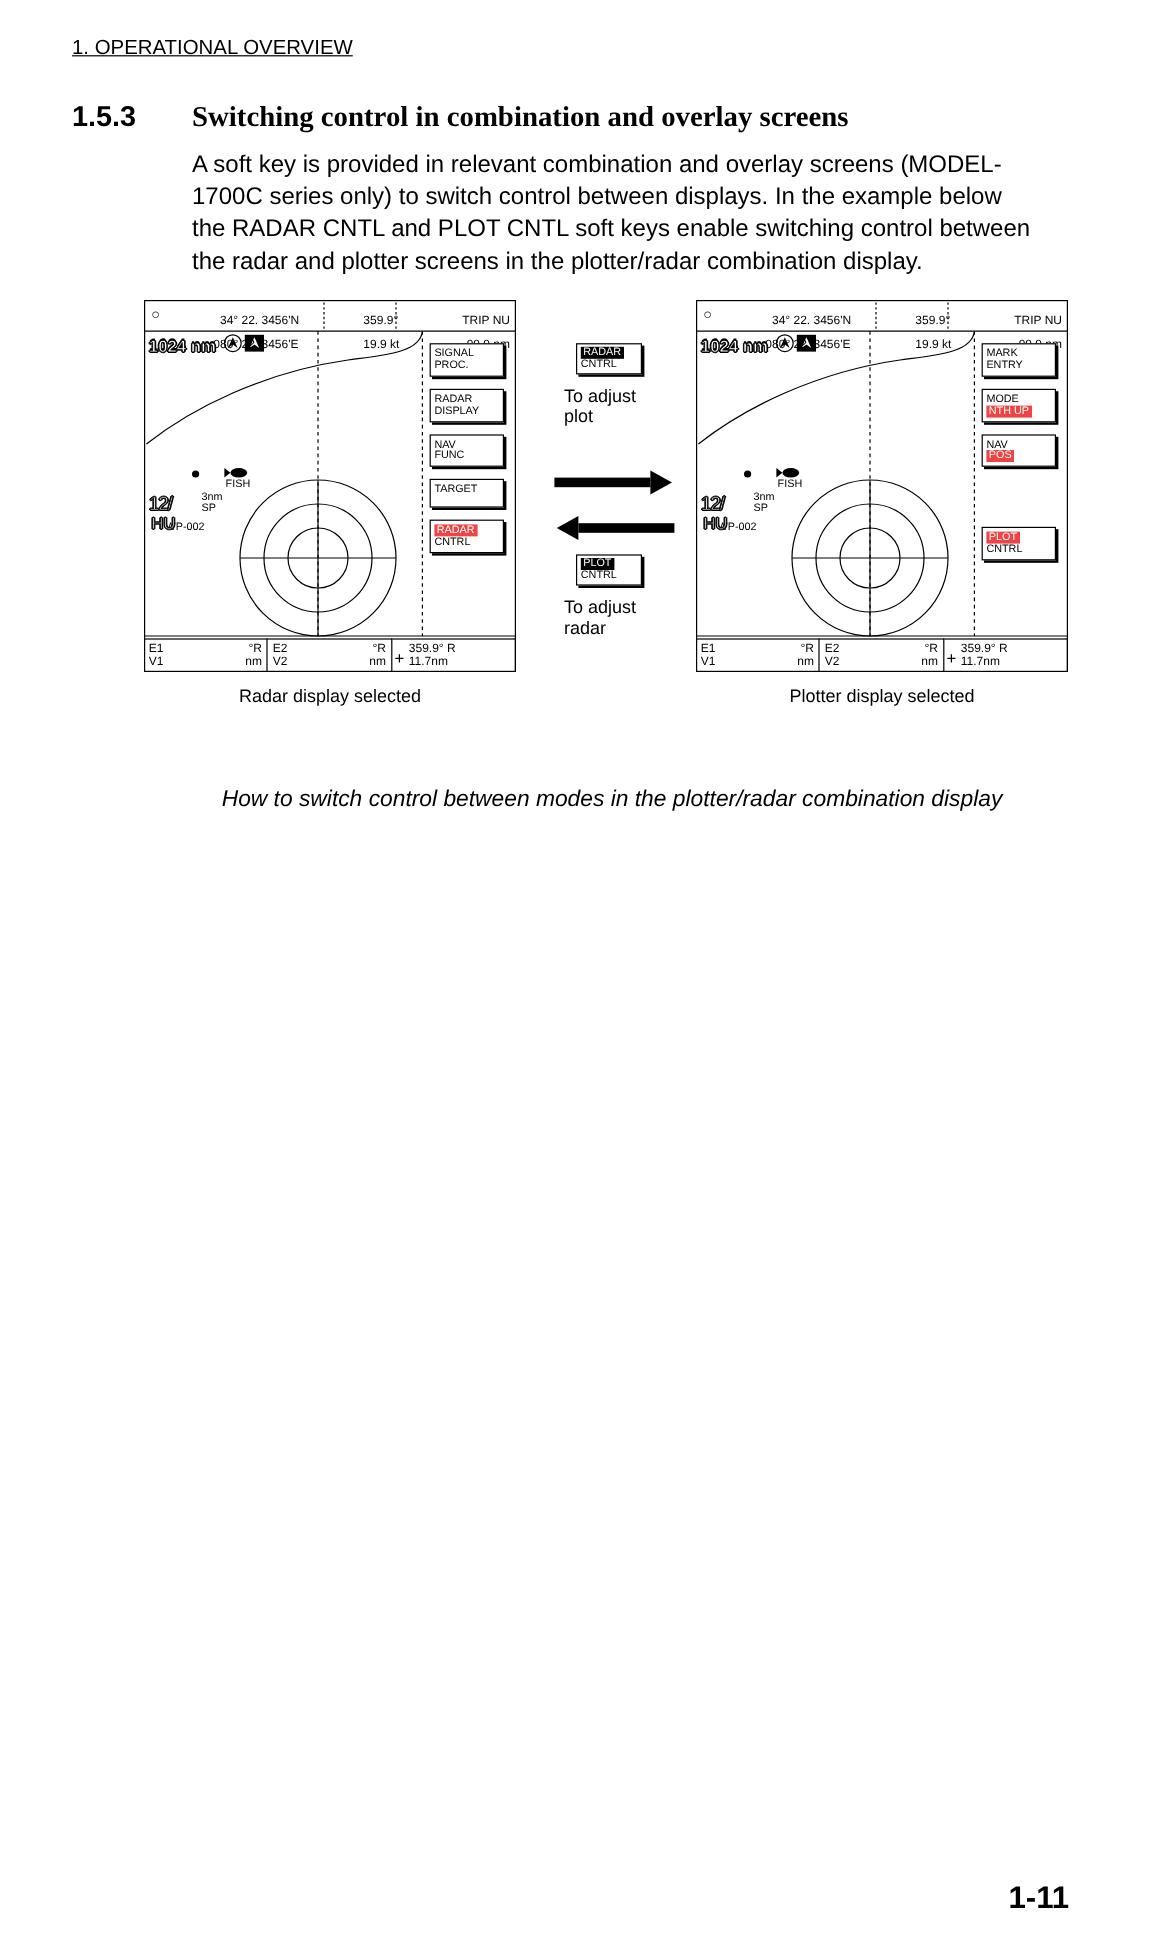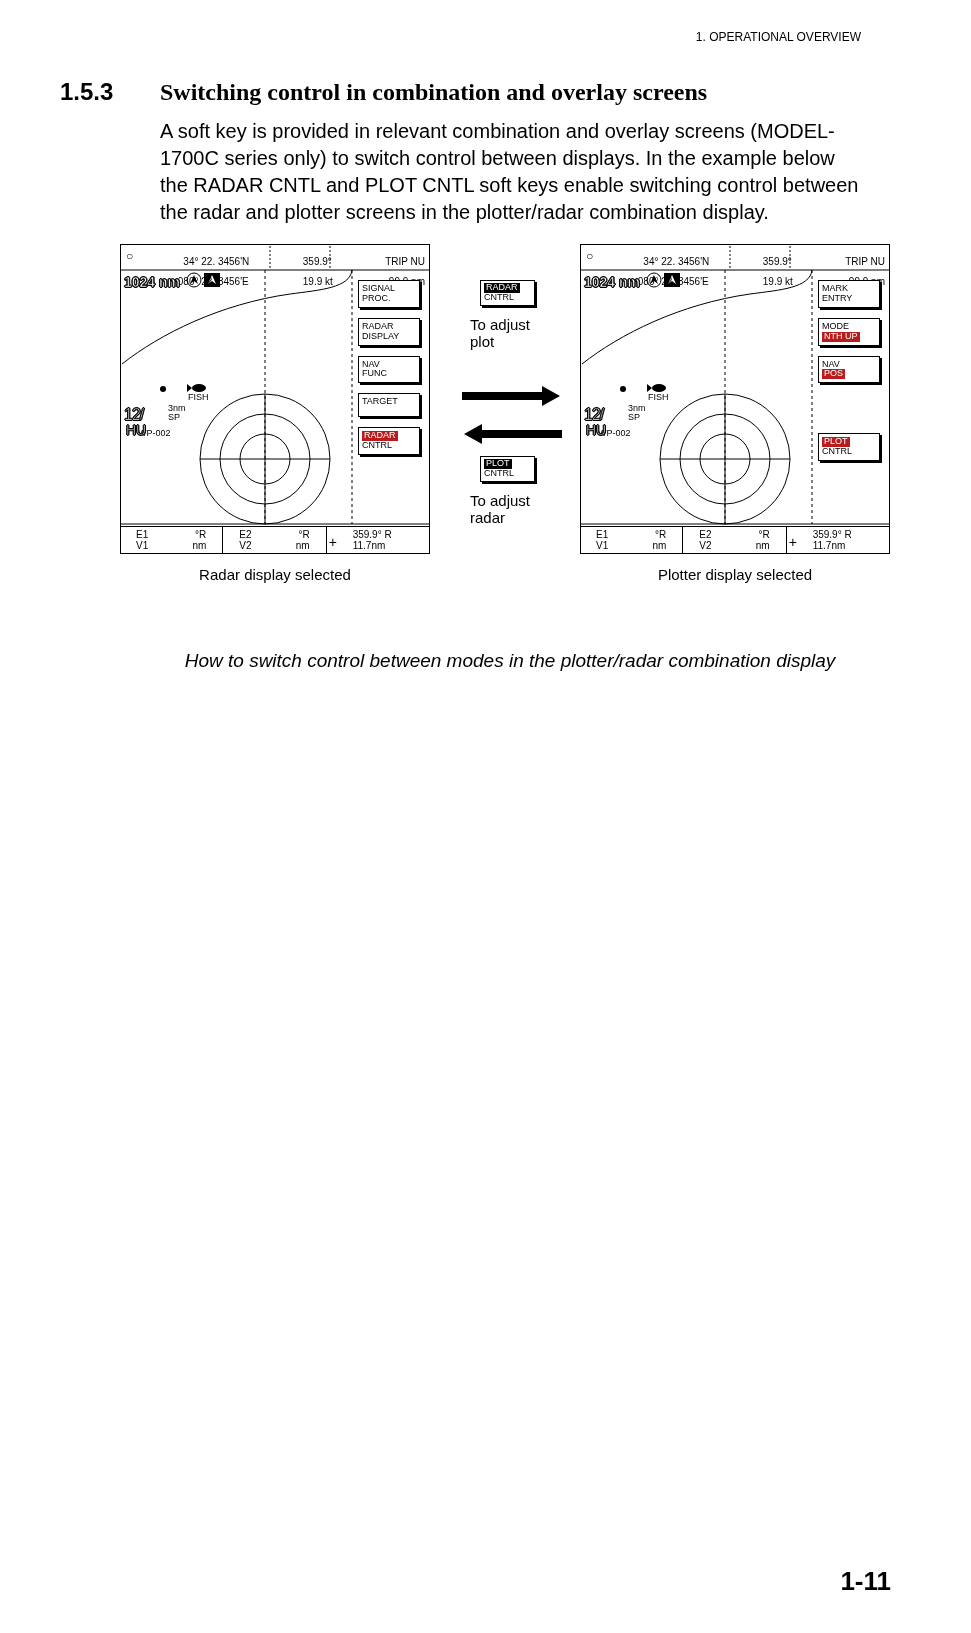--- a/index.html
+++ b/index.html
@@ -11,23 +11,23 @@
     color: #000;
     width: 971px;
   }
   .page {
     width: 971px;
     min-height: 1633px;
     position: relative;
     padding: 30px 110px 40px 60px;
   }
   .running-head {
-    text-align: right;
-    font-size: 12px;
+    font-size: 17px;
     margin-bottom: 34px;
+    text-decoration: underline;
   }
   .sec-row {
     display: flex;
     align-items: baseline;
     margin-bottom: 12px;
   }
   .sec-num {
     font-size: 24px;
     font-weight: bold;
     width: 100px;
@@ -127,38 +127,38 @@
     font-size: 9px;
     line-height: 1.1;
     padding: 3px 3px;
     min-height: 24px;
     position: relative;
     box-shadow: 2px 2px 0 #000;
   }
   .softkey .line2 { display:block; }
   .softkey .inv {
     display: inline-block;
-    background: #b91c1c;
+    background: #ef4444;
     color: #fff;
     padding: 0 2px;
     text-align: center;
   }
 
   .bottom-cells {
     position: absolute;
     left: 0; top: 282px;
     width: 310px;
     height: 28px;
     display: flex;
     font-size: 10px;
   }
   .cell {
     border-top: 1px solid #000;
     flex: 1;
-    padding: 2px 16px;
+    padding: 2px 4px;
     line-height: 1.1;
     border-right: 1px solid #000;
   }
   .cell:last-child { border-right: 1px solid #000; }
   .cell .row { display:flex; justify-content:space-between; }
   .cell.brg { position: relative; }
   .cell.brg .plus { position:absolute; left:2px; top:8px; font-size:14px; }
   .cell.brg .val { padding-left:10px; }
 
   .panel-caption {

